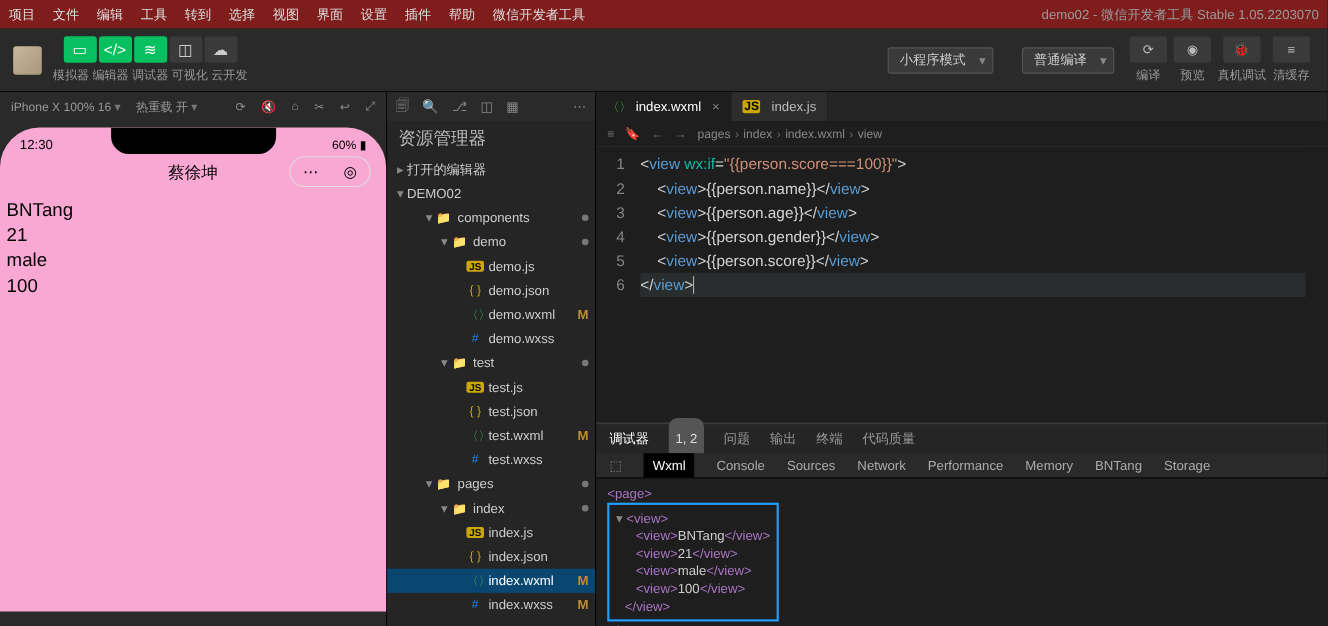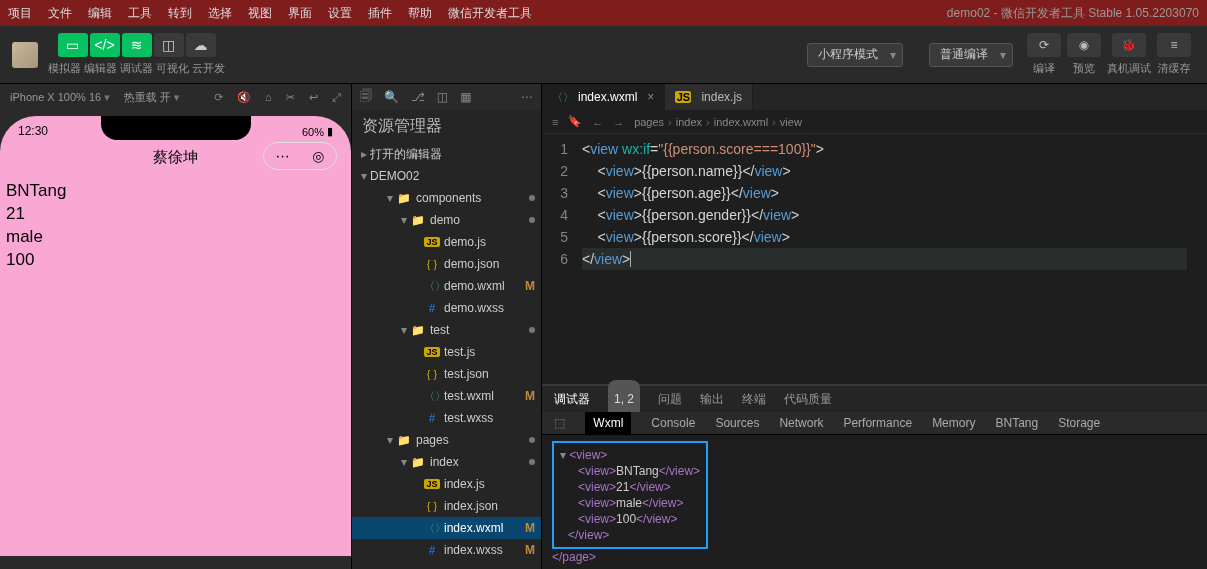--- a/index.html
+++ b/index.html
@@ -344,20 +344,21 @@
       <span class="t active">Wxml</span>
           <span class="t">Console</span>
           <span class="t">Sources</span>
           <span class="t">Network</span>
           <span class="t">Performance</span>
           <span class="t">Memory</span>
           <span class="t">BNTang</span>
           <span class="t">Storage</span>
         </div>
       <div class="dbg-body">
+        <div><span class="e-tag">&lt;page&gt;</span></div>
         <div class="box">
           <div><span class="e-arr">▾ </span><span class="e-tag">&lt;view&gt;</span></div>
           <div id="dbg-rows" style="padding-left:18px">
               <div><span class="e-tag">&lt;view&gt;</span><span class="e-txt">BNTang</span><span class="e-tag">&lt;/view&gt;</span></div>
               <div><span class="e-tag">&lt;view&gt;</span><span class="e-txt">21</span><span class="e-tag">&lt;/view&gt;</span></div>
               <div><span class="e-tag">&lt;view&gt;</span><span class="e-txt">male</span><span class="e-tag">&lt;/view&gt;</span></div>
               <div><span class="e-tag">&lt;view&gt;</span><span class="e-txt">100</span><span class="e-tag">&lt;/view&gt;</span></div>
             </div>
           <div style="padding-left:8px"><span class="e-tag">&lt;/view&gt;</span></div>
         </div>

